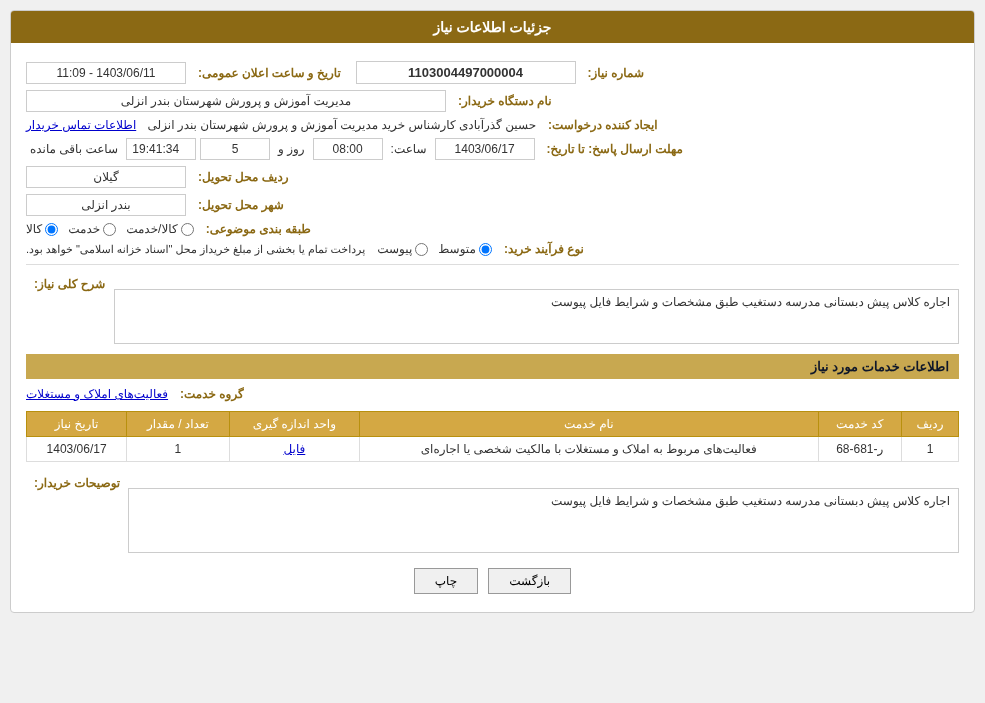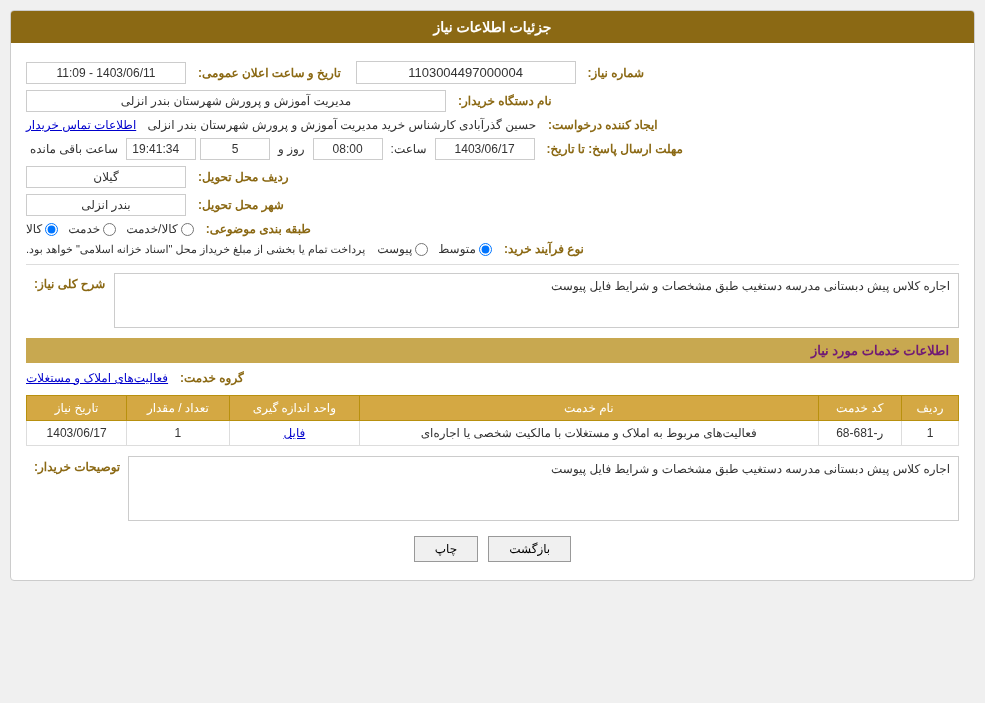--- a/index.html
+++ b/index.html
@@ -28,21 +28,21 @@
       text-align: center;
       padding: 8px 12px;
       font-size: 14px;
       font-weight: bold;
     }
     .card-body {
       padding: 10px 15px;
     }
     .section-title {
       background: #c8a850;
-      color: #701a75;
+      color: #0f172a;
       padding: 5px 10px;
       font-size: 13px;
       font-weight: bold;
       margin: 10px 0 8px 0;
       text-align: right;
     }
     .form-row {
       display: flex;
       align-items: center;
       margin-bottom: 6px;
@@ -95,20 +95,21 @@
     .description-box {
       border: 1px solid #ccc;
       min-height: 55px;
       padding: 5px 8px;
       font-size: 12px;
       text-align: right;
       direction: rtl;
       width: 100%;
       color: #333;
       background: #fff;
+      margin-top: 16px;
     }
     .description-row {
       display: flex;
       align-items: flex-start;
       margin-bottom: 8px;
       gap: 8px;
     }
     .description-label {
       color: #8B6914;
       font-weight: bold;
@@ -180,21 +181,21 @@
   <div class="main-card">
 
     <div class="card-header">
       <span>جزئیات اطلاعات نیاز</span>
     </div>
 
     <div class="card-body content-relative">
 
       <div class="form-row" style="margin-top:8px;">
         <span class="field-label">شماره نیاز:</span>
-        <span class="field-value wide" style="font-size:13px;font-weight:normal;">1103004497000004</span>
+        <span class="field-value wide" style="font-size:13px;font-weight:bold;">1103004497000004</span>
         &nbsp;&nbsp;
         <span class="field-label">تاریخ و ساعت اعلان عمومی:</span>
         <span class="field-value medium">1403/06/11 - 11:09</span>
       </div>
 
       <div class="form-row">
         <span class="field-label">نام دستگاه خریدار:</span>
         <span class="field-value" style="width:420px;">مدیریت آموزش و پرورش شهرستان بندر انزلی</span>
       </div>
 

